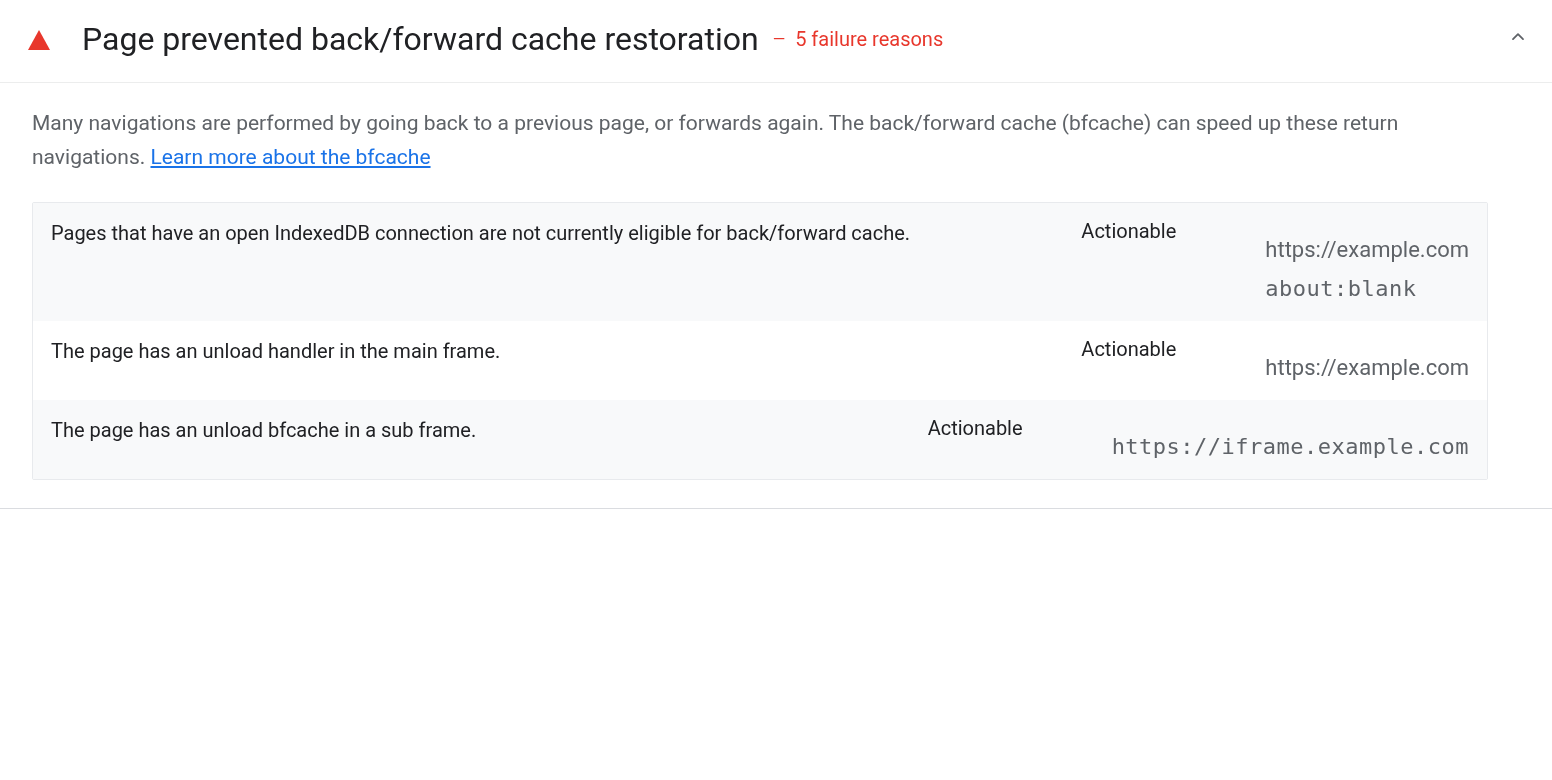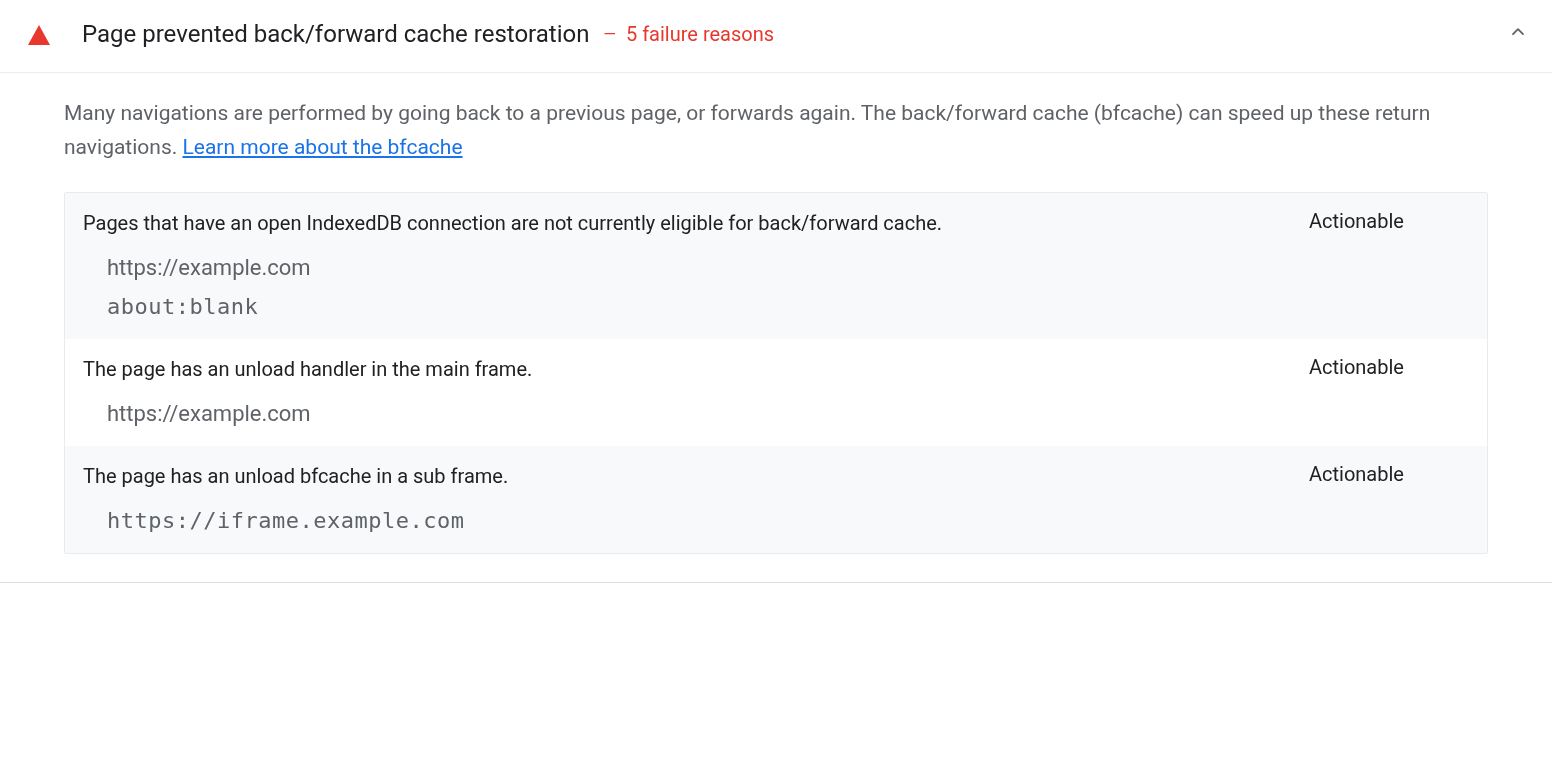--- a/index.html
+++ b/index.html
@@ -23,41 +23,41 @@
   }
   .tri-icon {
     width: 0; height: 0;
     border-left: 11px solid transparent;
     border-right: 11px solid transparent;
     border-bottom: 20px solid #e8372c;
     margin-right: 32px;
     margin-top: 2px;
   }
   .header-title {
-    font-size: 24px;
+    font-size: 32px;
     font-weight: 400;
     color: #202124;
   }
   .header-sep {
     color: #e8372c;
   }
   .header-badge {
     color: #e8372c;
     font-size: 20px;
     font-weight: 400;
   }
   .chevron {
     position: absolute;
     right: 24px;
     top: 50%;
     transform: translateY(-60%);
     color: #5f6368;
   }
   .body {
-    padding: 24px 64px 28px 64px;
+    padding: 24px 64px 28px 32px;
   }
   .desc {
     font-size: 21px;
     line-height: 1.6;
     color: #5f6368;
     margin: 0 0 28px 0;
   }
   .desc a {
     color: #1a73e8;
     text-decoration: underline;
@@ -72,21 +72,21 @@
     padding: 14px 18px;
   }
   .thead {
     border-bottom: 1px solid #e8eaed;
     color: #5f6368;
     font-size: 20px;
   }
   .col-reason { flex: 1 1 auto; padding-right: 20px; }
   .col-type   { flex: 0 0 160px; text-align: left; }
   .row {
-    flex-direction: column;
+    flex-direction: row;
     padding: 16px 18px 20px 18px;
     font-size: 20px;
     color: #202124;
   }
   .row.alt { background: #f8f9fa; }
   .row-top {
     display: flex;
     width: 100%;
     align-items: flex-start;
   }

